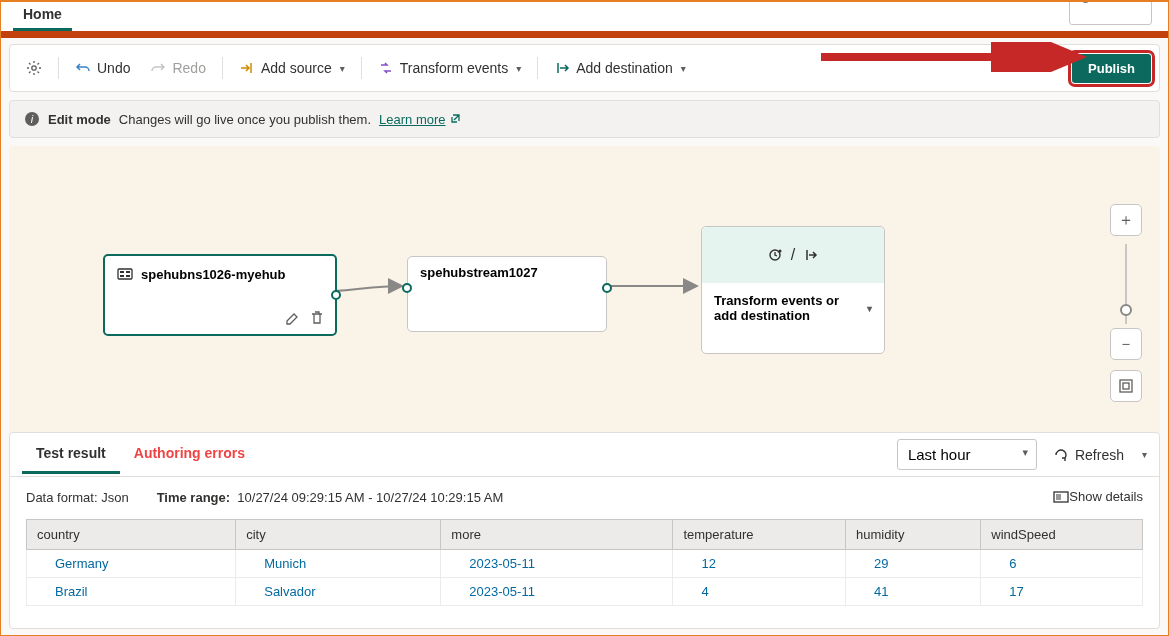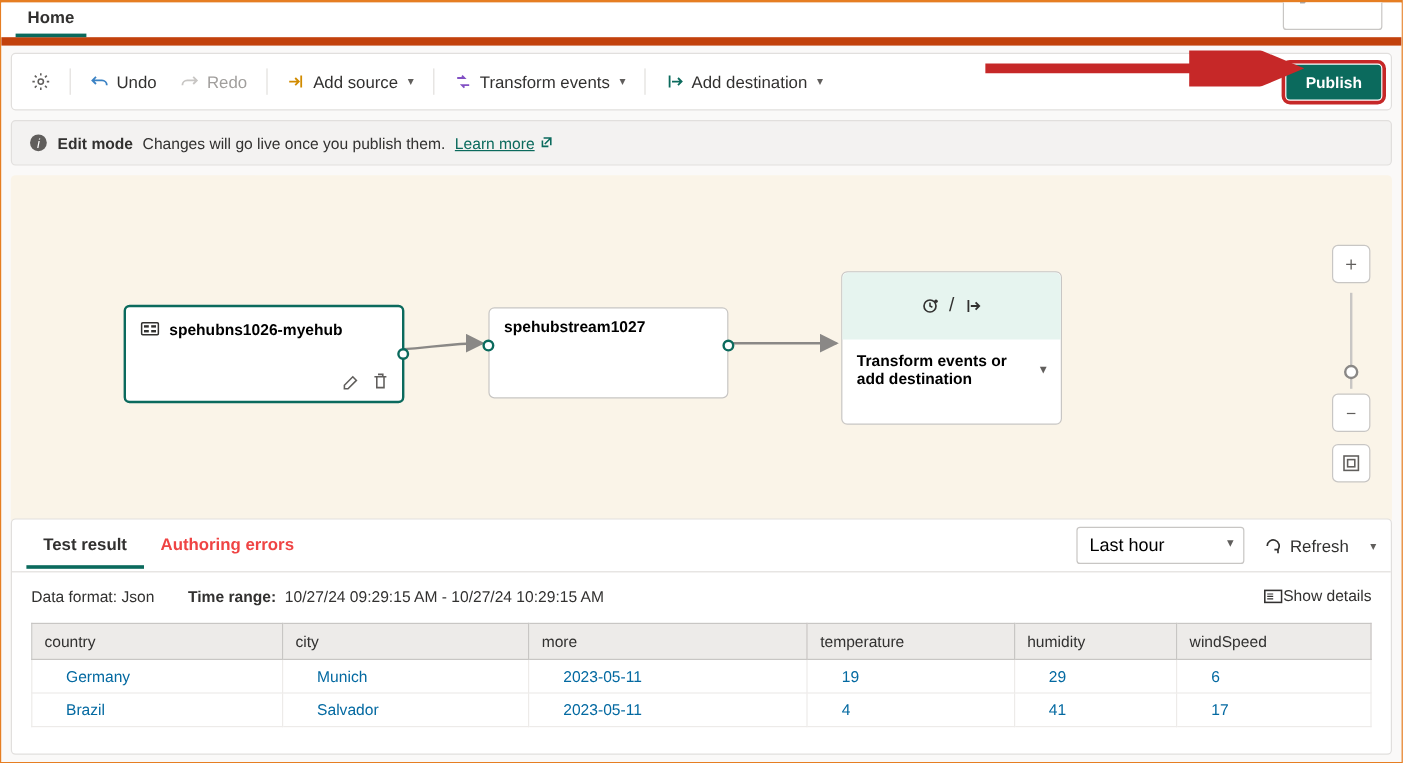--- a/index.html
+++ b/index.html
@@ -264,21 +264,21 @@
           <th>temperature</th>
           <th>humidity</th>
           <th>windSpeed</th>
         </tr>
       </thead>
     <tbody id="tbody">
         <tr>
           <td>Germany</td>
           <td>Munich</td>
           <td>2023-05-11</td>
-          <td>19</td>
+          <td>12</td>
           <td>29</td>
           <td>6</td>
         </tr>
         <tr>
           <td>Brazil</td>
           <td>Salvador</td>
           <td>2023-05-11</td>
           <td>4</td>
           <td>41</td>
           <td>17</td>

